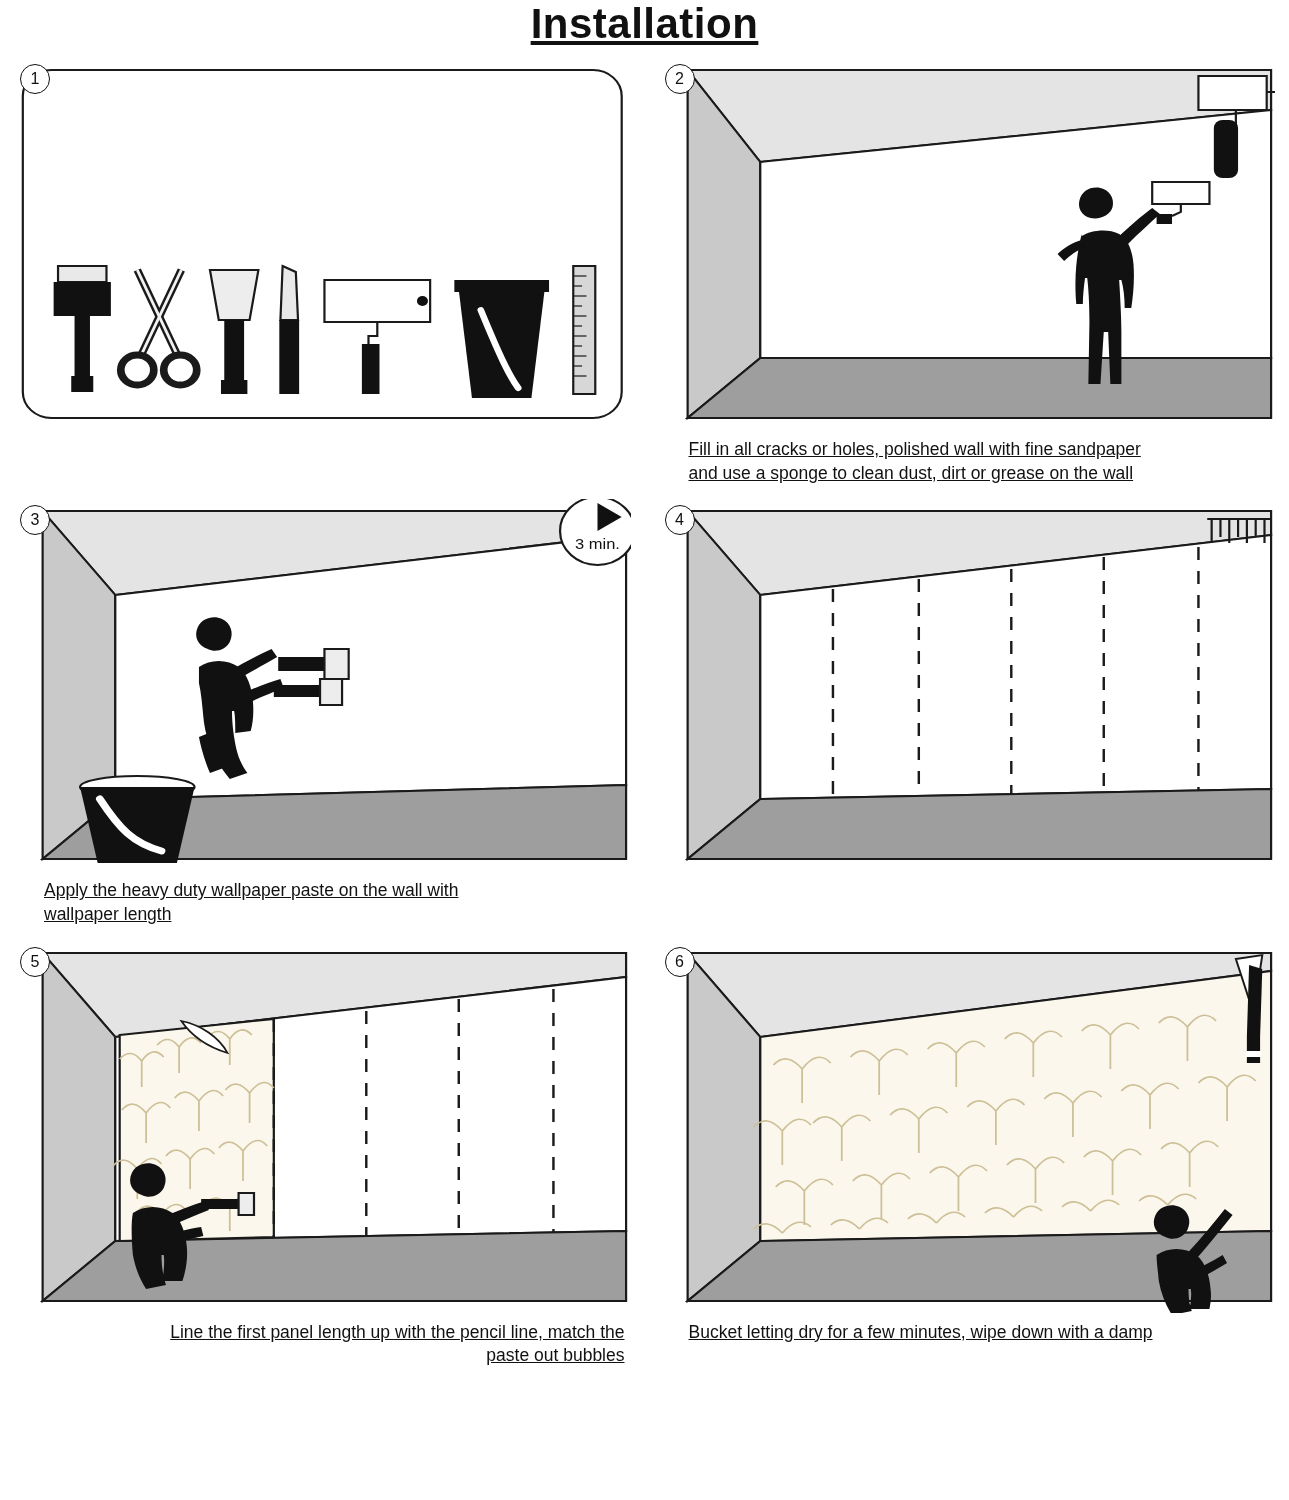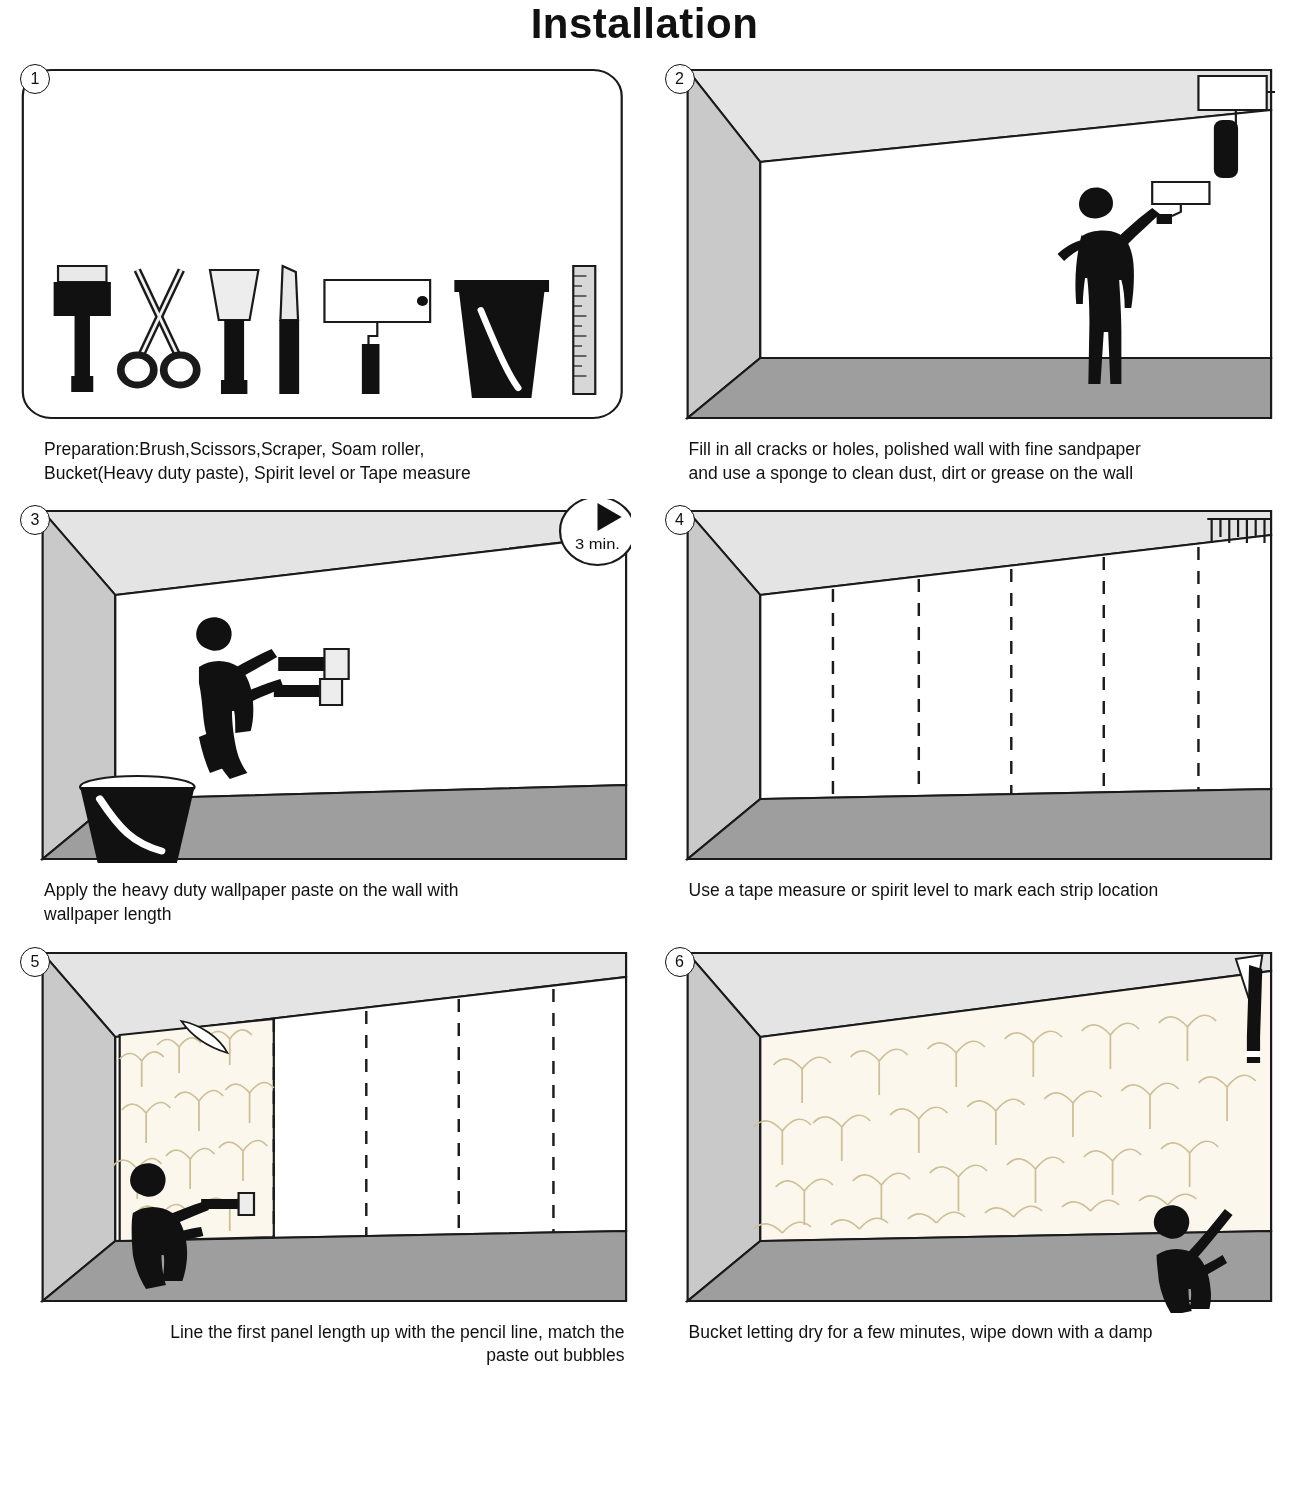--- a/index.html
+++ b/index.html
@@ -4,21 +4,21 @@
 <style>
   * { box-sizing: border-box; }
   html, body { margin:0; padding:0; }
   body {
     width: 1289px; height: 1500px;
     background: #ffffff;
     font-family: "Liberation Sans", sans-serif;
     color: #111;
     overflow: hidden;
   }
-  .page { position: relative; width: 1289px; height: 1460px; }
+  .page { position: relative; width: 1289px; height: 1460px; text-decoration: underline; }
 
   .title {
     text-align: center;
     font-size: 42px;
     font-weight: bold;
     letter-spacing: 0.5px;
     padding-top: 2px;
     line-height: 1.05;
   }
 
@@ -138,24 +138,20 @@
               <line x1="508" y1="278" x2="520" y2="278"></line>
               <line x1="508" y1="288" x2="516" y2="288"></line>
               <line x1="508" y1="298" x2="520" y2="298"></line>
               <line x1="508" y1="308" x2="516" y2="308"></line>
               <line x1="508" y1="318" x2="520" y2="318"></line>
             </g>
           </g>
         </svg>
         <div class="badge">1</div>
       </div>
-      <div class="caption">
-        <div>Preparation:Brush,Scissors,Scraper, Soam roller,</div>
-        <div>Bucket(Heavy duty paste), Spirit level or Tape measure</div>
-      </div>
     </div>
 
     <div class="step">
       <div class="panel">
         <svg viewBox="0 0 560 372" preserveAspectRatio="none">
 
           <rect x="2" y="12" width="556" height="348" fill="#ffffff"></rect>
 
           <polygon points="26,12 556,12 556,52 92,104" class="ceil"></polygon>
 
@@ -258,23 +254,20 @@
             <line x1="502" y1="20" x2="502" y2="44"></line>
             <line x1="510" y1="20" x2="510" y2="38"></line>
             <line x1="518" y1="20" x2="518" y2="44"></line>
             <line x1="526" y1="20" x2="526" y2="38"></line>
             <line x1="534" y1="20" x2="534" y2="44"></line>
             <line x1="542" y1="20" x2="542" y2="38"></line>
             <line x1="550" y1="20" x2="550" y2="44"></line>
           </g>
         </svg>
         <div class="badge">4</div>
-      </div>
-      <div class="caption">
-        <div>Use a tape measure or spirit level to mark each strip location</div>
       </div>
     </div>
 
     <div class="step">
       <div class="panel">
         <svg viewBox="0 0 560 372" preserveAspectRatio="none">
           <polygon points="26,12 556,12 556,36 92,96" class="ceil"></polygon>
           <polygon points="26,12 92,96 92,300 26,360" class="sidewall"></polygon>
           <polygon points="92,96 556,36 556,290 92,300" class="mainwall"></polygon>
           <polygon points="26,360 92,300 556,290 556,360" class="floor"></polygon>

